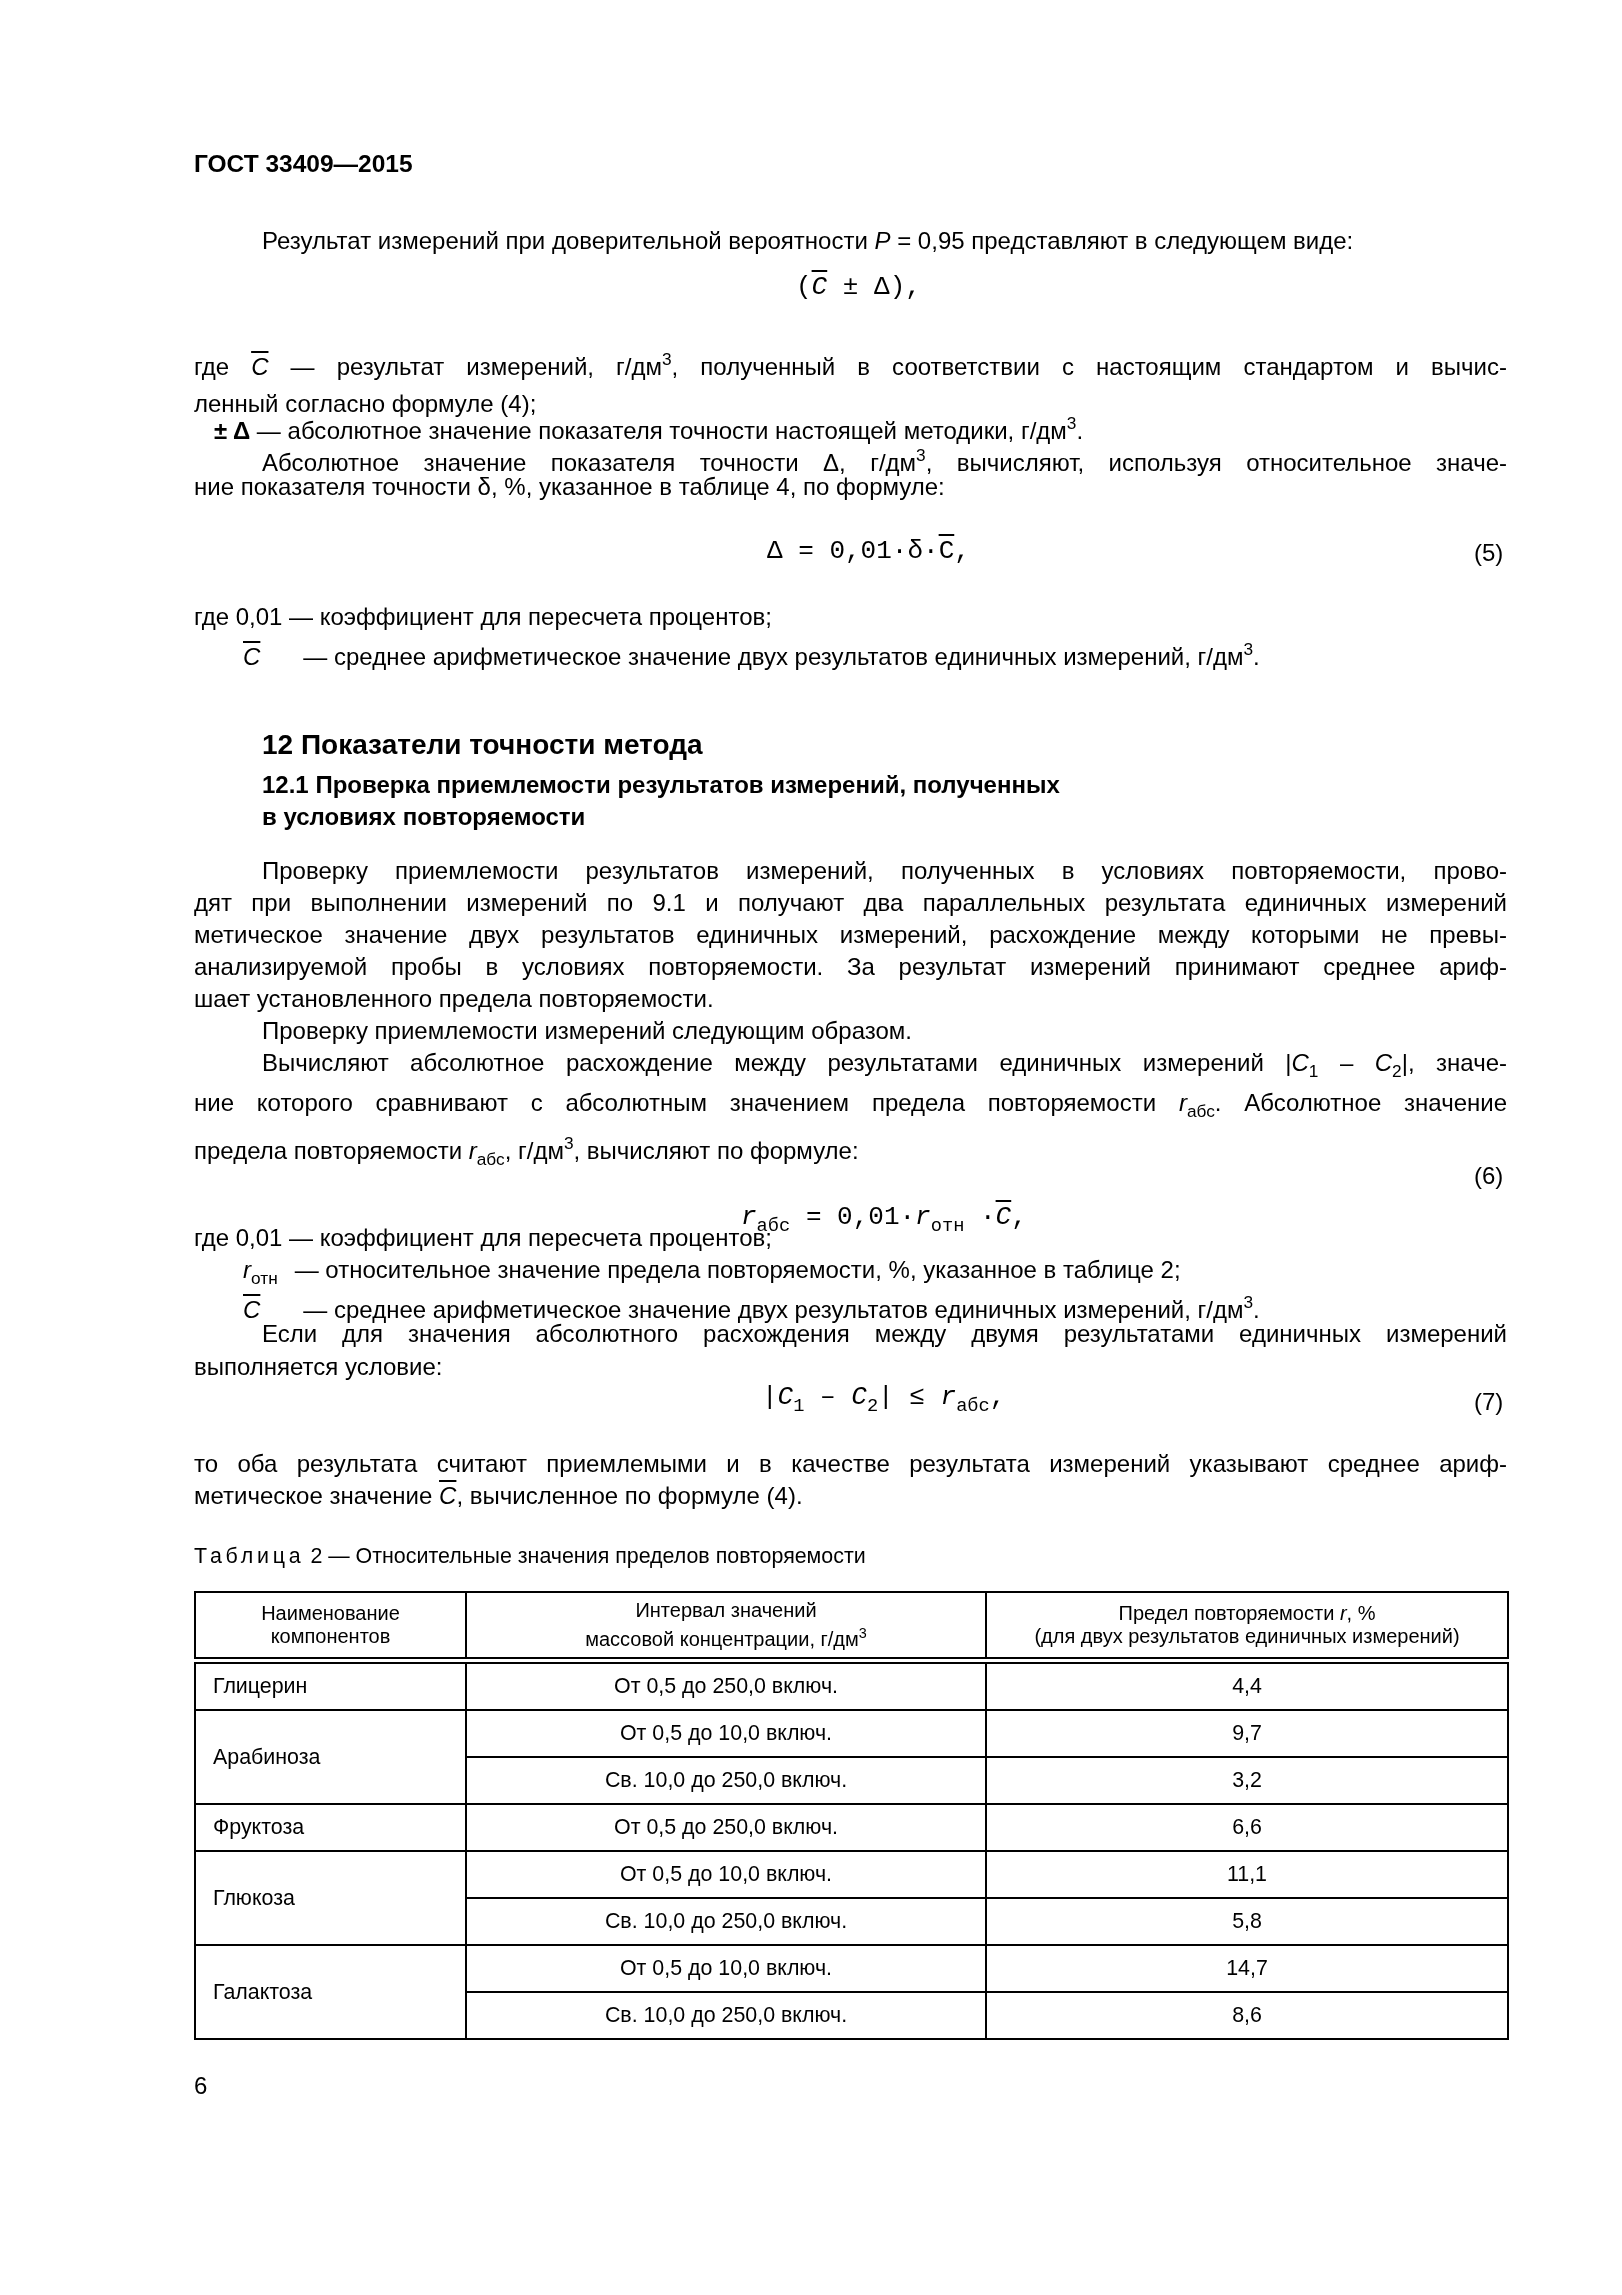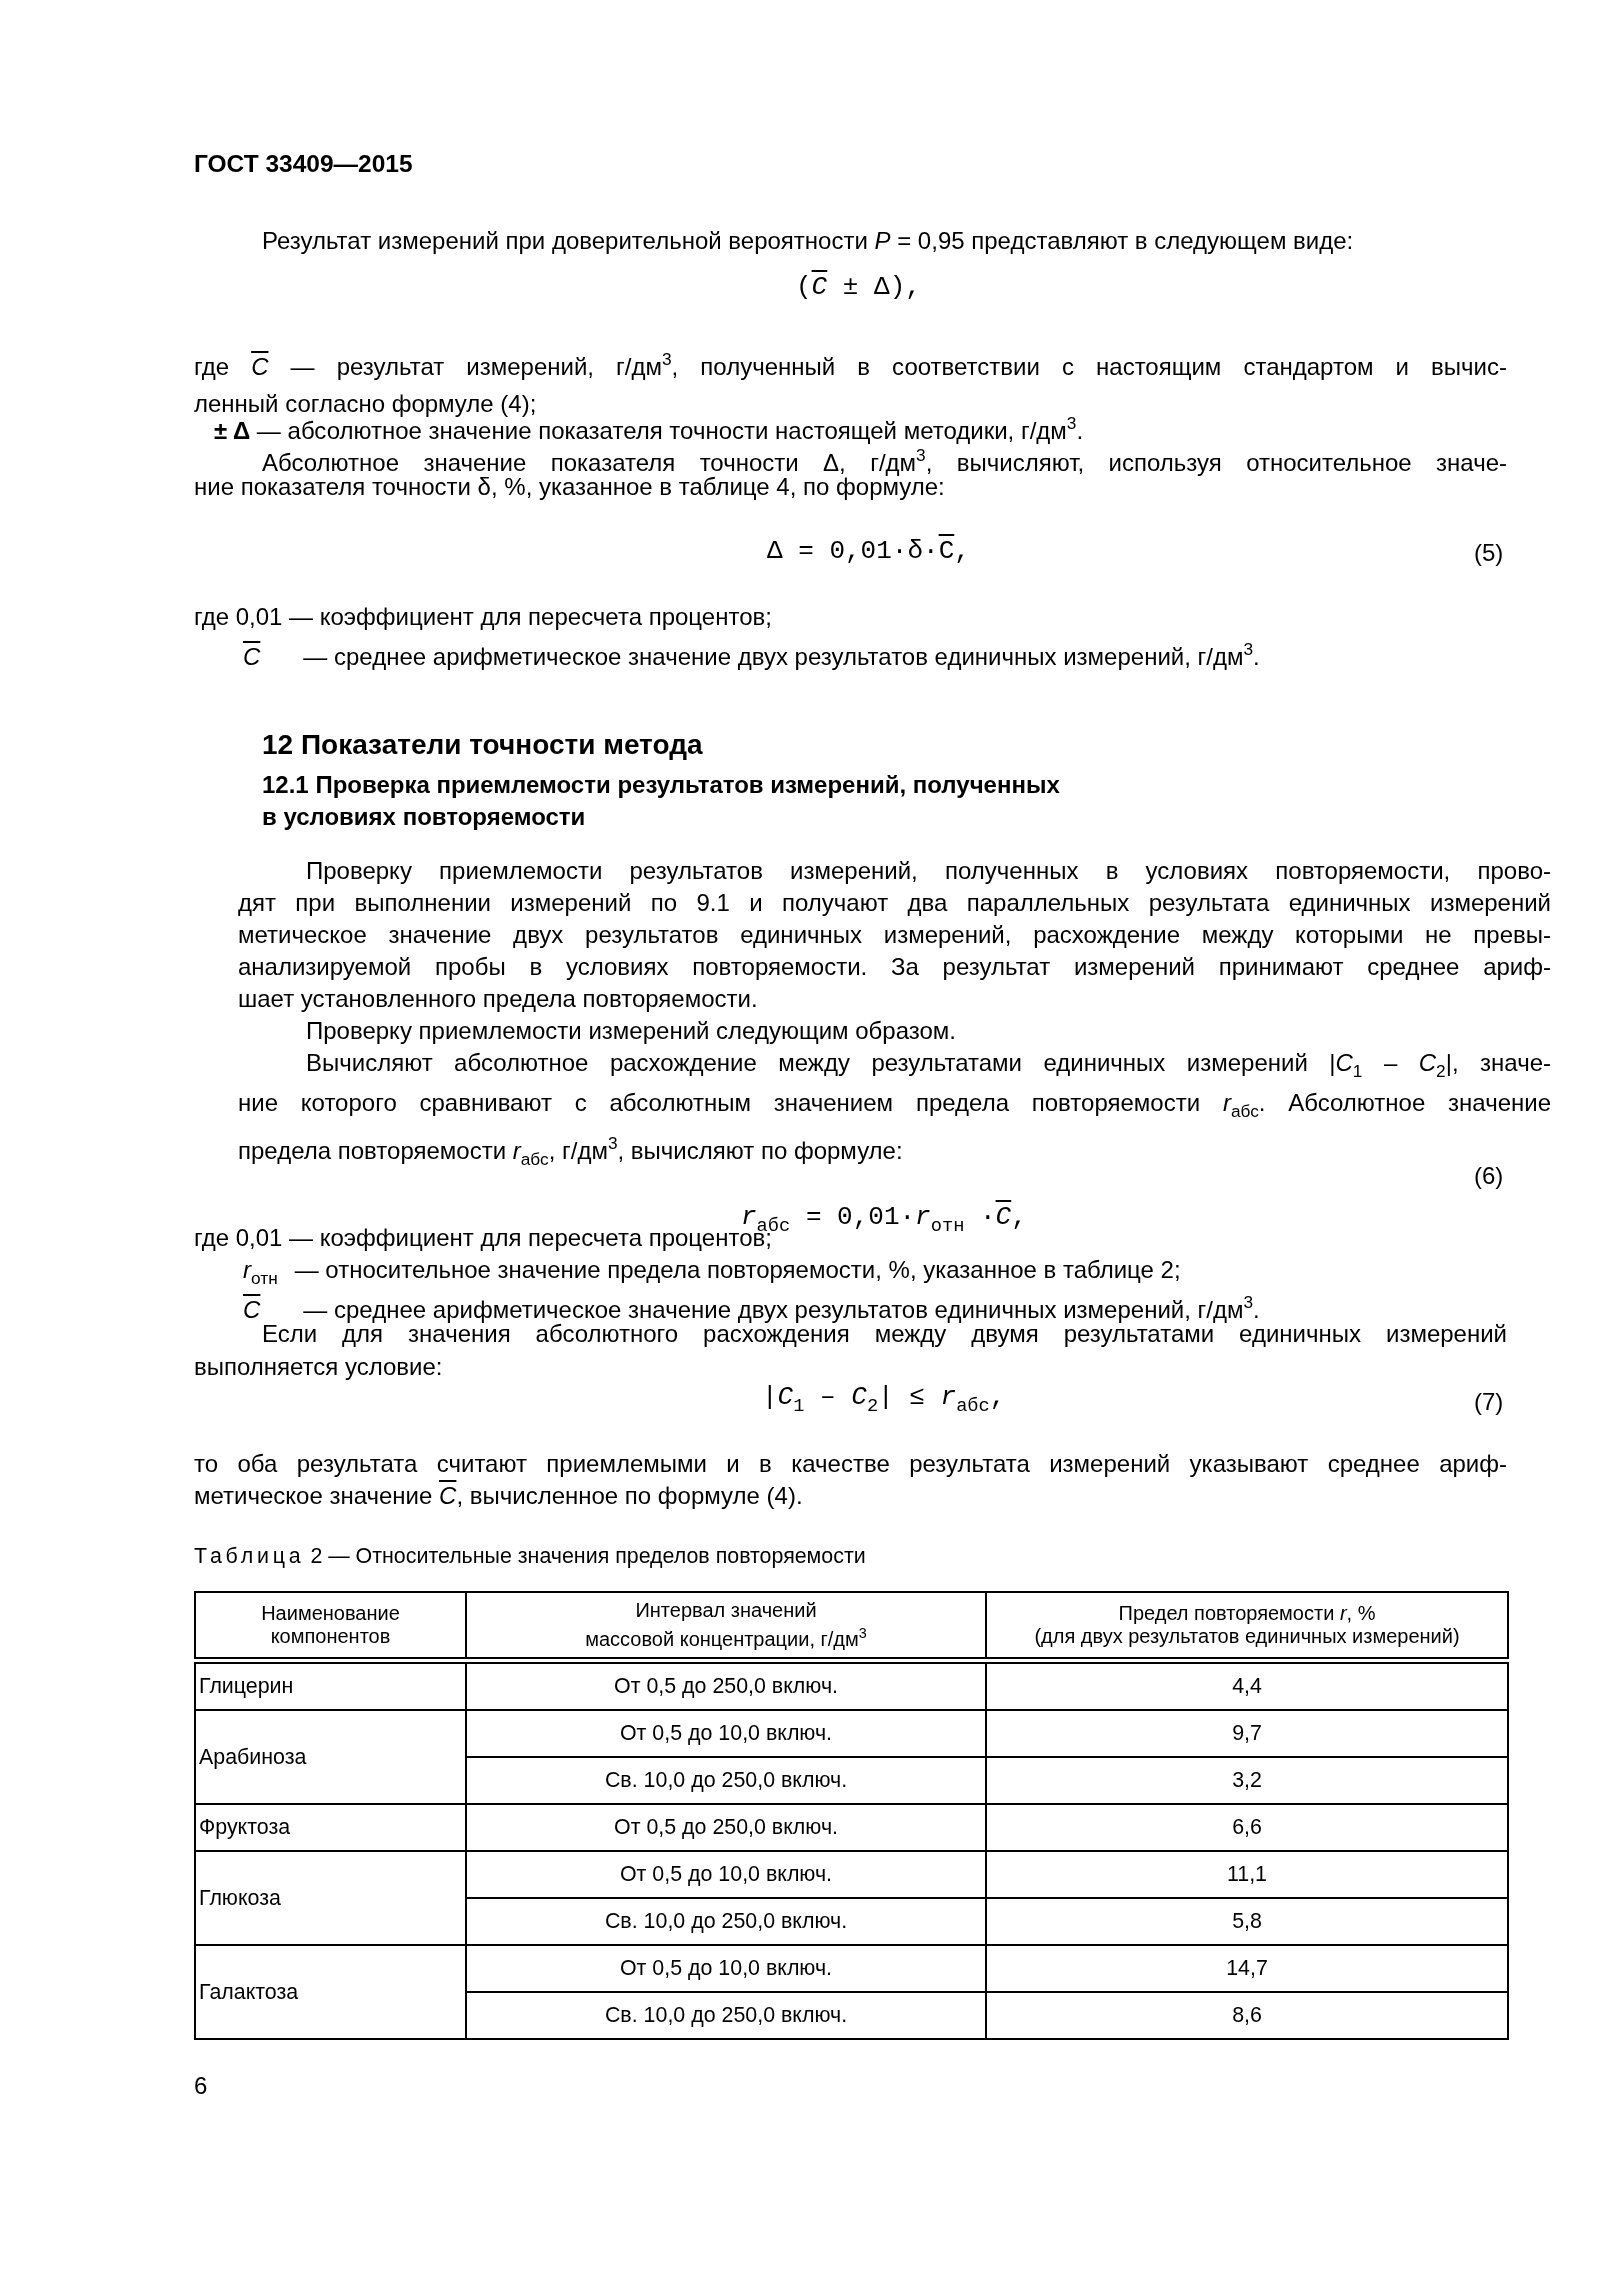--- a/index.html
+++ b/index.html
@@ -17,21 +17,21 @@
   .h2 { font-size: 28px; font-weight: bold; }
   .h3 { font-size: 24px; font-weight: bold; line-height: 32px; }
   .cap { font-size: 21.4px; }
   .cap .sp { letter-spacing: 3.8px; }
   table.t2 { position: absolute; left: 194px; top: 1591px; width: 1313px;
              border-collapse: collapse; font-size: 21.4px; table-layout: fixed; }
   table.t2 td, table.t2 th { border: 2.3px solid #000; padding: 0; font-weight: normal; }
   table.t2 th { height: 64px; font-size: 20px; line-height: 23px; text-align: center; }
   table.t2 tr.first td { border-top: 7.7px double #000; }
   table.t2 td { height: 45px; text-align: center; }
-  table.t2 td.name { text-align: left; padding-left: 3px; }
+  table.t2 td.name { text-align: left; padding-left: 17px; }
   .pg { left: 194px; top: 2072px; font-size: 24px; }
 </style>
 </head>
 <body>
 
 <div class="abs hdr">ГОСТ 33409—2015</div>
 
 <div class="abs t" style="left:262px; top:225px;"><span>Результат измерений при доверительной вероятности </span><span class="i">P</span><span> = 0,95 представляют в следующем виде:</span></div>
 
 <div class="abs form" style="left:796px; top:272px;">(<span class="i ov">C</span> ± Δ),</div>
@@ -49,21 +49,21 @@
 <div class="abs form" style="left:767px; top:536px;"><span>Δ = 0,01·δ·</span><span class="ov">C</span><span>,</span></div>
 <div class="abs t" style="left:1474px; top:537px;">(5)</div>
 
 <div class="abs t" style="left:194px; top:601px;">где 0,01 — коэффициент для пересчета процентов;</div>
 <div class="abs t" style="left:243px; top:633px;"><span class="i ov">C</span><span style="display:inline-block; width:43px;"></span><span>— среднее арифметическое значение двух результатов единичных измерений, г/дм</span><span class="sup">3</span><span>.</span></div>
 
 <div class="abs h2" style="left:262px; top:713px;margin-top:16px;">12 Показатели точности метода</div>
 <div class="abs h3" style="left:262px; top:769px;">12.1 Проверка приемлемости результатов измерений, полученных</div>
 <div class="abs h3" style="left:262px; top:801px;">в условиях повторяемости</div>
 
-<div class="abs t" style="left:194px; top:855px; width:1313px;margin-left:44px;">
+<div class="abs t" style="left:194px; top:855px; width:1313px;">
   <span class="jline" style="padding-left:68px;">Проверку приемлемости результатов измерений, полученных в условиях повторяемости, прово-</span>
   <span class="jline">дят при выполнении измерений по 9.1 и получают два параллельных результата единичных измерений</span>
   <span class="jline">метическое значение двух результатов единичных измерений, расхождение между которыми не превы-</span>
   <span class="jline">анализируемой пробы в условиях повторяемости. За результат измерений принимают среднее ариф-</span>
   <span style="display:block;">шает установленного предела повторяемости.</span>
   <span style="display:block; padding-left:68px;">Проверку приемлемости измерений следующим образом.</span>
   <span class="jline" style="padding-left:68px;"><span>Вычисляют абсолютное расхождение между результатами единичных измерений |</span><span class="i">C</span><span class="sub">1</span><span> – </span><span class="i">C</span><span class="sub">2</span><span>|, значе-</span></span>
   <span class="jline"><span>ние которого сравнивают с абсолютным значением предела повторяемости </span><span class="i">r</span><span class="sub">абс</span><span>. Абсолютное значение</span></span>
   <span style="display:block;"><span>предела повторяемости </span><span class="i">r</span><span class="sub">абс</span><span>, г/дм</span><span class="sup">3</span><span>, вычисляют по формуле:</span></span>
 </div>

